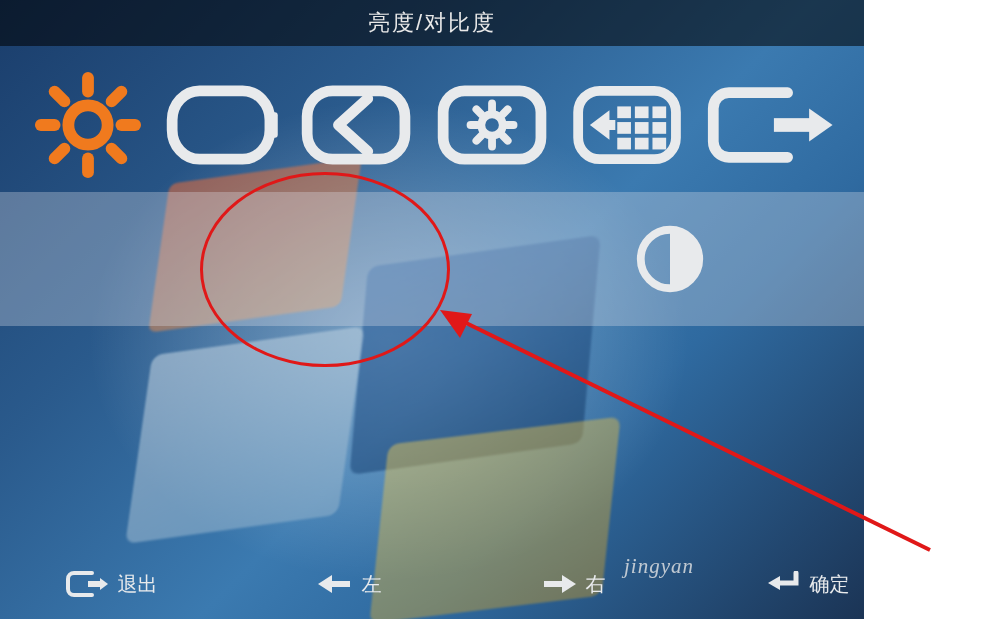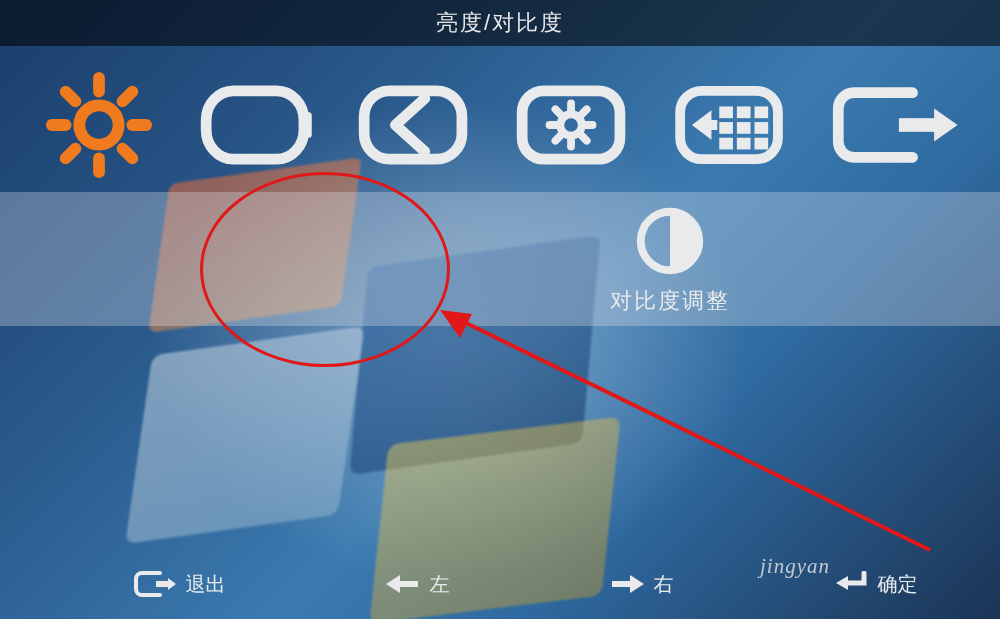--- a/index.html
+++ b/index.html
@@ -1,18 +1,18 @@
 <!DOCTYPE html>
 <html><head>
 <meta charset="utf-8">
 <style>
   * { margin: 0; padding: 0; box-sizing: border-box; }
   html, body { width: 1000px; height: 619px; overflow: hidden; font-family: "Microsoft YaHei", sans-serif; }
   .screen {
-    width: 1000px; height: 619px;
+    width: 864px; height: 619px;
     position: relative;
     background:
       radial-gradient(ellipse 500px 400px at 45% 55%, rgba(255,255,255,0.35), rgba(255,255,255,0) 60%),
       linear-gradient(135deg, #1a3d6b 0%, #2a5a8c 30%, #3b7ab0 55%, #2f6aa0 70%, #1b3455 100%);
   }
   
   .bg-pane { position:absolute; opacity:0.55; filter: blur(1px); }
   .bg-pane.p1 { left:160px; top:170px; width:190px; height:150px; background: linear-gradient(160deg,#e86b3a,#d9965a); transform: skew(-12deg,-4deg) rotate(-4deg); border-radius:8px; }
   .bg-pane.p2 { left:360px; top:250px; width:230px; height:210px; background: linear-gradient(160deg,#2e67a8,#183e6a); transform: skew(-10deg,-3deg) rotate(-5deg); border-radius:10px; opacity:0.6; }
   .bg-pane.p3 { left:140px; top:340px; width:210px; height:190px; background: linear-gradient(160deg,#d6e3ec,#98b6cd); transform: skew(-12deg,-4deg) rotate(-4deg); border-radius:10px; opacity:0.5; }
@@ -167,21 +167,20 @@
     </div>
   </div>
 
   <div class="sub-band">
 
     <div class="sub-item contrast">
       <svg width="78" height="78" viewBox="0 0 80 80">
         <circle cx="40" cy="40" r="30" fill="none" stroke="#e8eaec" stroke-width="8"></circle>
         <path d="M40 10 a30 30 0 0 1 0 60 z" fill="#e8eaec"></path>
       </svg>
-      <div class="label">对比度调整</div>
     </div>
   </div>
 
   <div class="hint-bar">
     <div class="hint">
       <svg width="44" height="30" viewBox="0 0 44 30">
         <path d="M28 4 H10 a6 6 0 0 0 -6 6 v10 a6 6 0 0 0 6 6 h18" fill="none" stroke="#e8eaec" stroke-width="4" stroke-linecap="round"></path>
         <rect x="24" y="12" width="12" height="6" fill="#e8eaec"></rect>
           <polygon points="36,9 44,15 36,21" fill="#e8eaec"></polygon>
       </svg>

